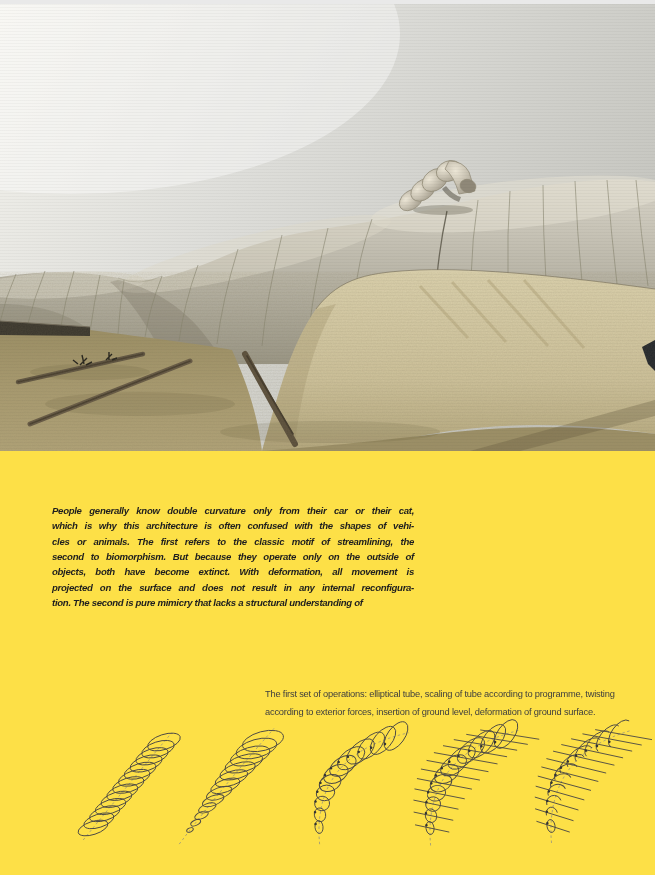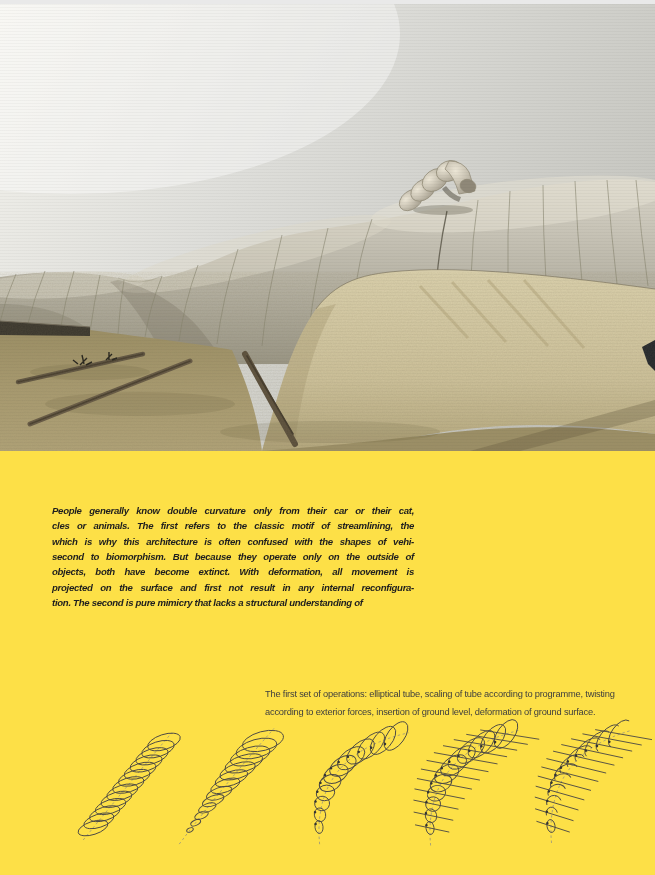--- a/index.html
+++ b/index.html
@@ -177,25 +177,25 @@
 
       <path fill="#22262b" d="M655,336 L642,343 L648,360 L655,367 Z"></path>
 
       <rect x="0" y="268" width="655" height="179" filter="url(#grain)" opacity="0.45"></rect>
     </svg>
     <div class="scanlines"></div>
   </div>
 
   <div class="paragraph">
     <div class="pline">People generally know double curvature only from their car or their cat,</div>
+    <div class="pline">which is why this architecture is often confused with the shapes of vehi-</div>
     <div class="pline">cles or animals. The first refers to the classic motif of streamlining, the</div>
-    <div class="pline">which is why this architecture is often confused with the shapes of vehi-</div>
     <div class="pline">second to biomorphism. But because they operate only on the outside of</div>
     <div class="pline">objects, both have become extinct. With deformation, all movement is</div>
-    <div class="pline">projected on the surface and first not result in any internal reconfigura-</div>
+    <div class="pline">projected on the surface and does not result in any internal reconfigura-</div>
     <div class="pline">tion. The second is pure mimicry that lacks a structural understanding of</div>
   </div>
 
   <div class="caption">
     <div class="cline">The first set of operations: elliptical tube, scaling of tube according to programme, twisting</div>
     <div class="cline">according to exterior forces, insertion of ground level, deformation of ground surface.</div>
   </div>
 
   <svg id="diagrams" viewBox="0 0 655 165">
       <g>

